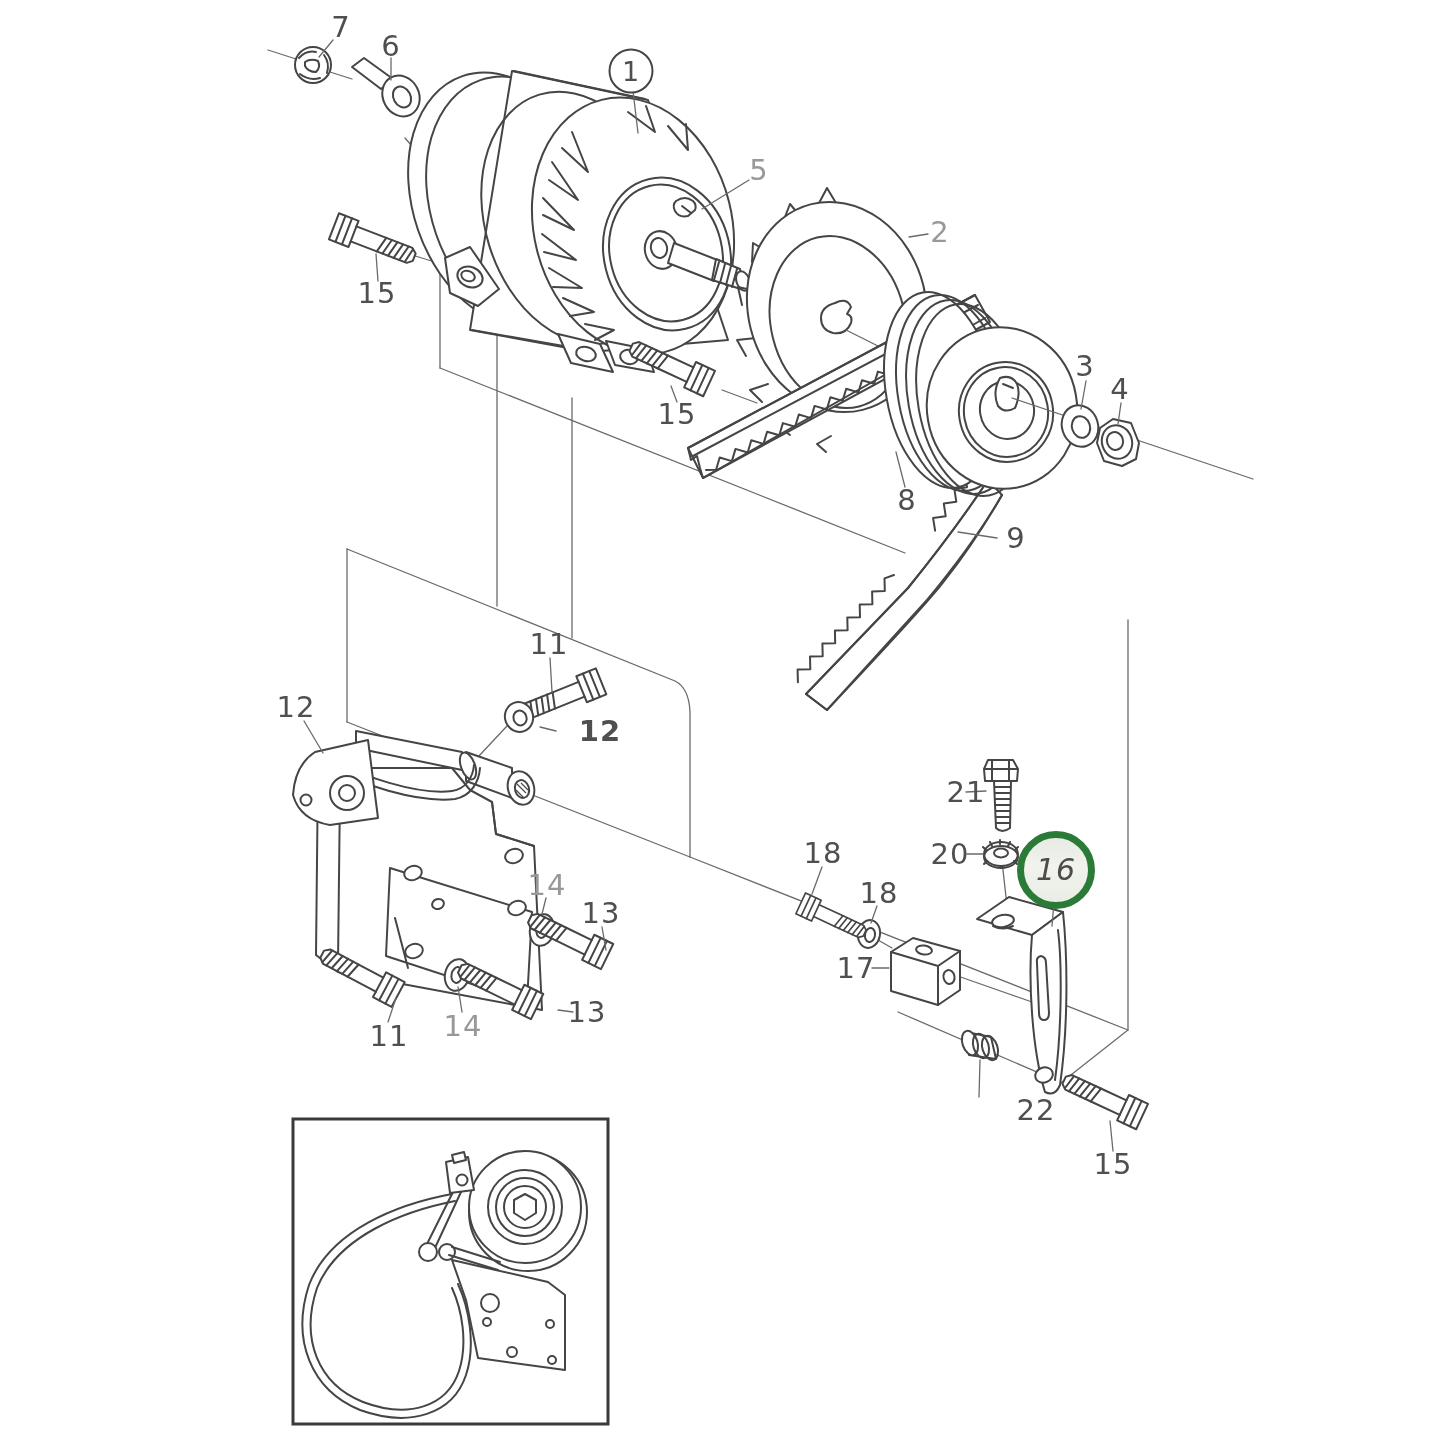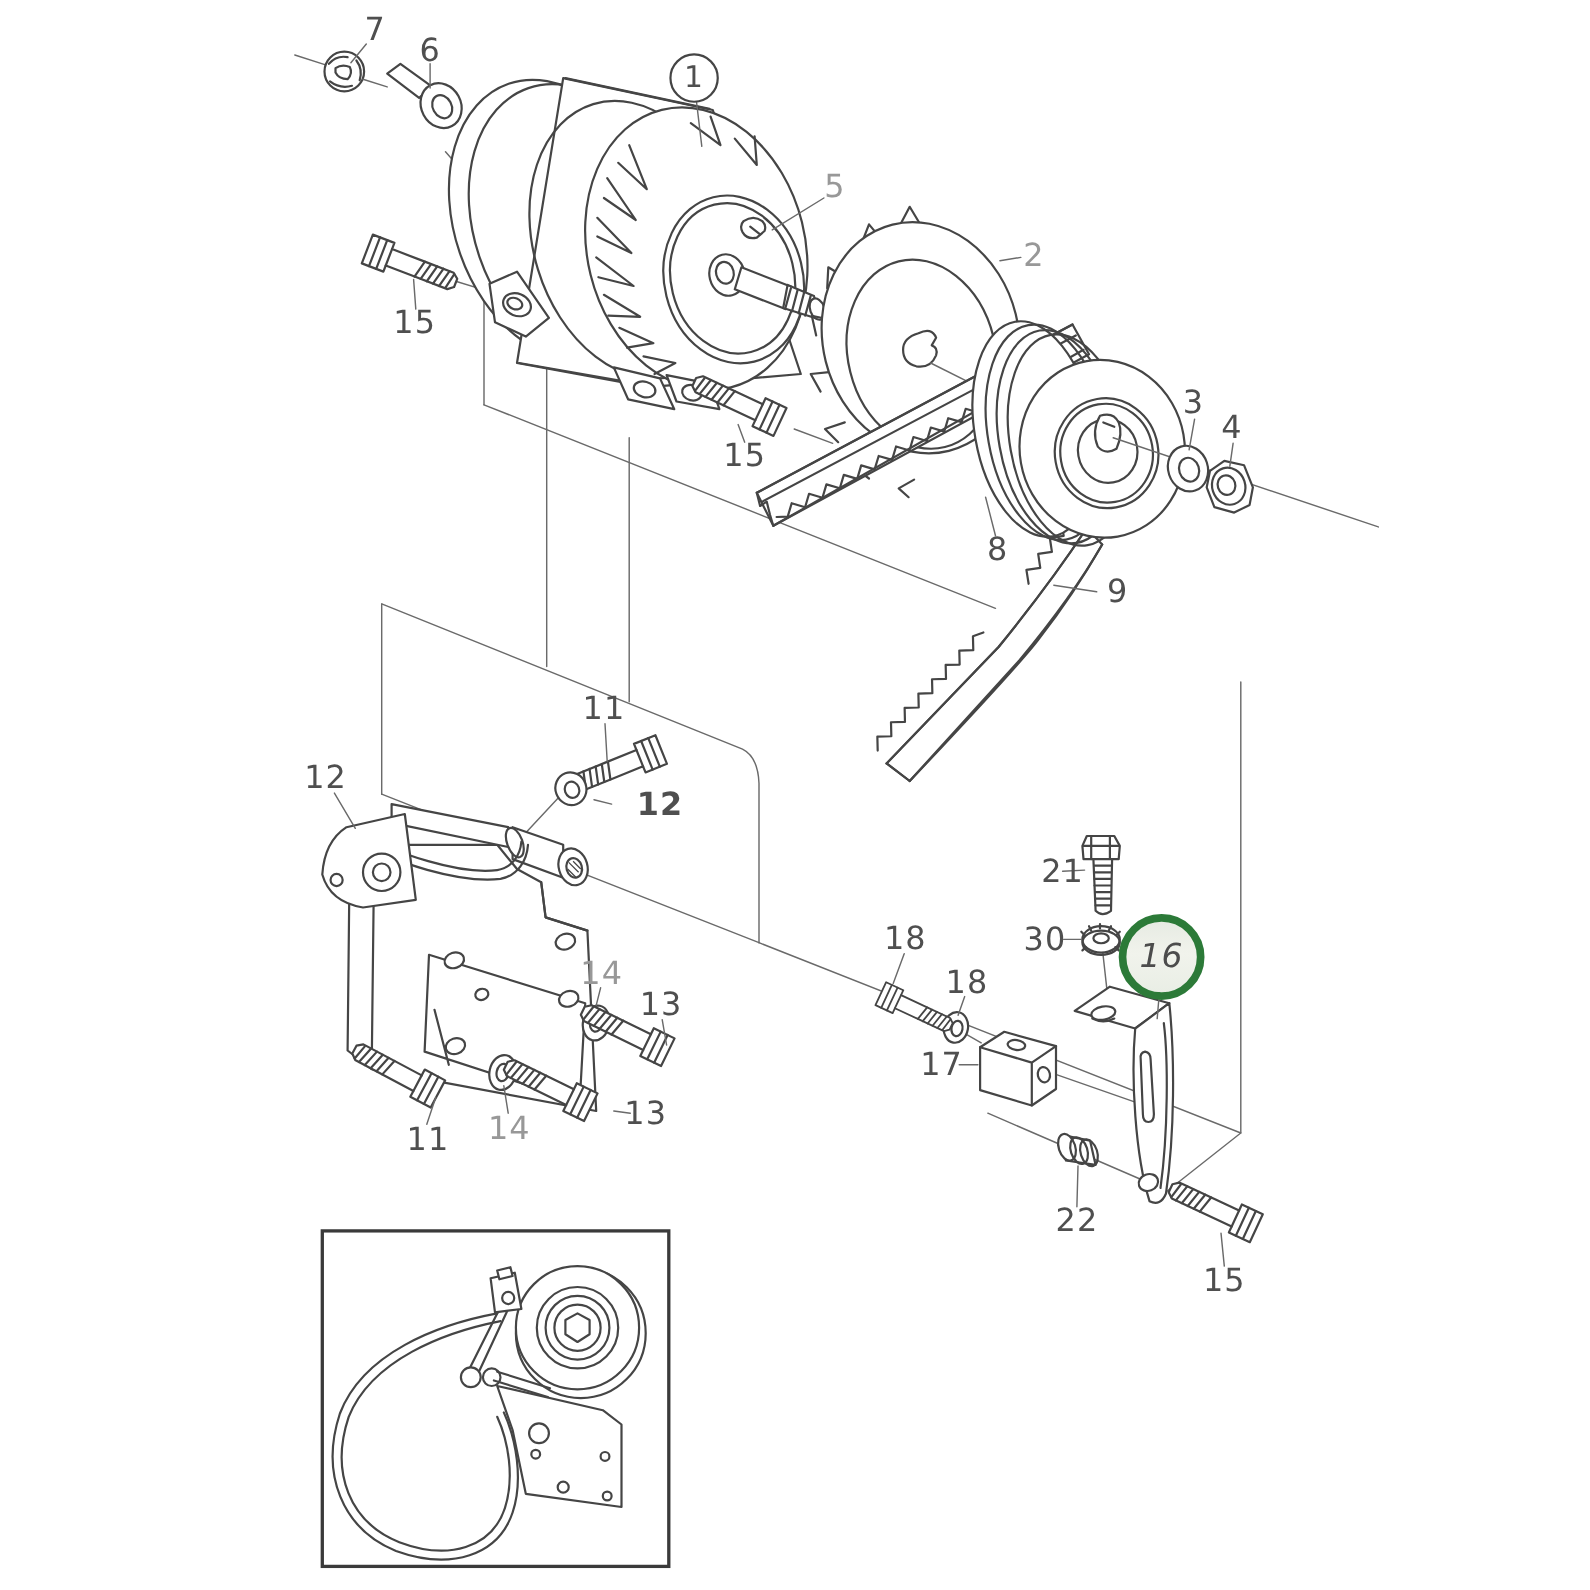--- a/index.html
+++ b/index.html
@@ -358,26 +358,26 @@
       <div class="lbl " style="left: 677px; top: 414px;">15</div>
       <div class="lbl " style="left: 1085px; top: 366px;">3</div>
       <div class="lbl " style="left: 1120px; top: 389px;">4</div>
       <div class="lbl " style="left: 907px; top: 500px;">8</div>
       <div class="lbl " style="left: 1016px; top: 538px;">9</div>
       <div class="lbl " style="left: 549px; top: 644px;">11</div>
       <div class="lbl " style="left: 296px; top: 707px;">12</div>
       <div class="lbl " style="left: 600px; top: 731px; font-weight: bold;">12</div>
       <div class="lbl " style="left: 948px; top: 792px; margin-left: 18px;">21</div>
       <div class="lbl " style="left: 823px; top: 853px;">18</div>
-      <div class="lbl " style="left: 950px; top: 854px;">30</div>
+      <div class="lbl " style="left: 950px; top: 854px;">20</div>
       <div class="lbl highlight" style="left: 1056px; top: 870px;">16</div>
       <div class="lbl " style="left: 879px; top: 893px;">18</div>
       <div class="lbl muted" style="left: 547px; top: 885px;">14</div>
       <div class="lbl " style="left: 601px; top: 913px;">13</div>
       <div class="lbl " style="left: 856px; top: 968px;">17</div>
       <div class="lbl muted" style="left: 463px; top: 1026px;">14</div>
       <div class="lbl " style="left: 587px; top: 1012px;">13</div>
       <div class="lbl " style="left: 389px; top: 1036px;">11</div>
-      <div class="lbl " style="left: 979px; top: 1110px;">22</div>
+      <div class="lbl " style="left: 1036px; top: 1110px;">22</div>
       <div class="lbl " style="left: 1113px; top: 1164px;">15</div>
     </div>
 
 </div>
 
 </body></html>

